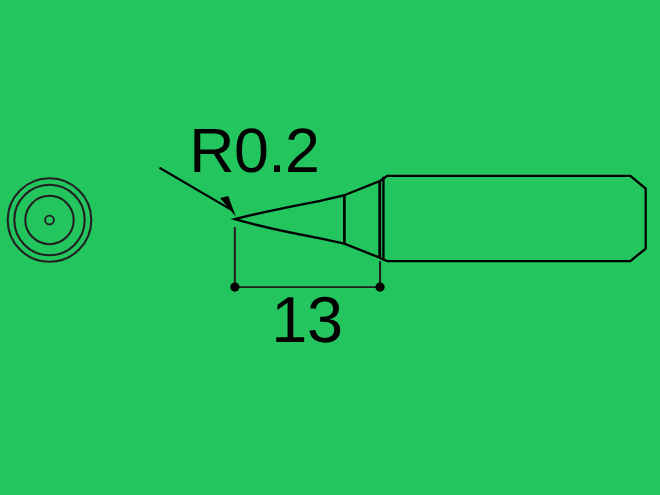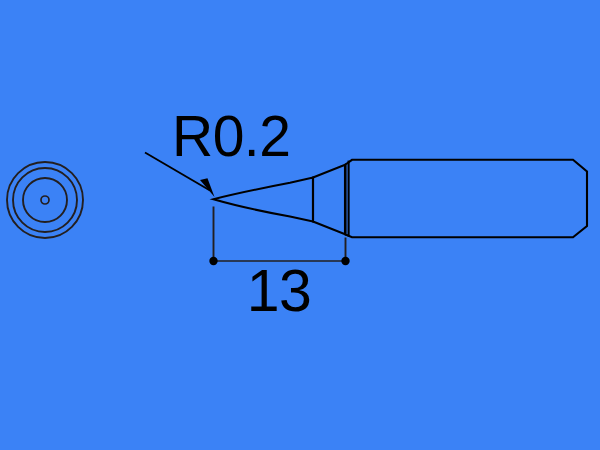--- a/index.html
+++ b/index.html
@@ -11,21 +11,21 @@
   body {
     width: 600px;
     height: 450px;
     overflow: hidden;
     font-family: "Liberation Sans", sans-serif;
   }
   #drawing-root {
     position: relative;
     width: 600px;
     height: 450px;
-    background: #3b82f6;
+    background: #22c55e;
   }
   svg#technical-drawing {
     display: block;
     width: 600px;
     height: 450px;
   }
   .outline {
     fill: none;
     stroke: #000000;
     stroke-width: 2.1;

